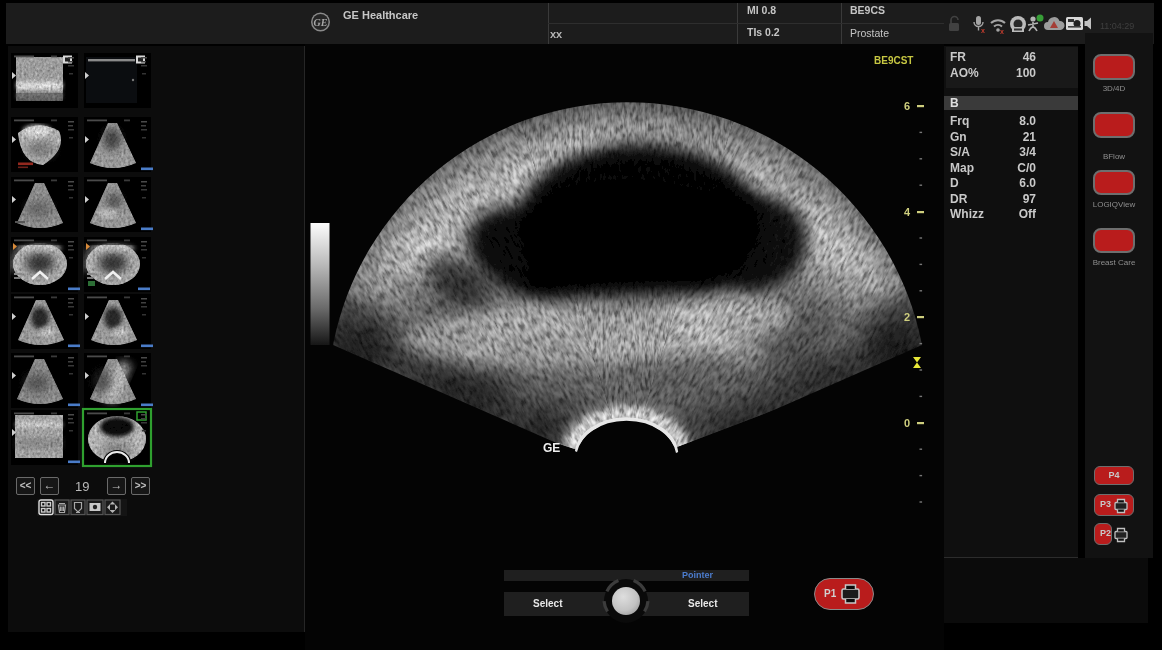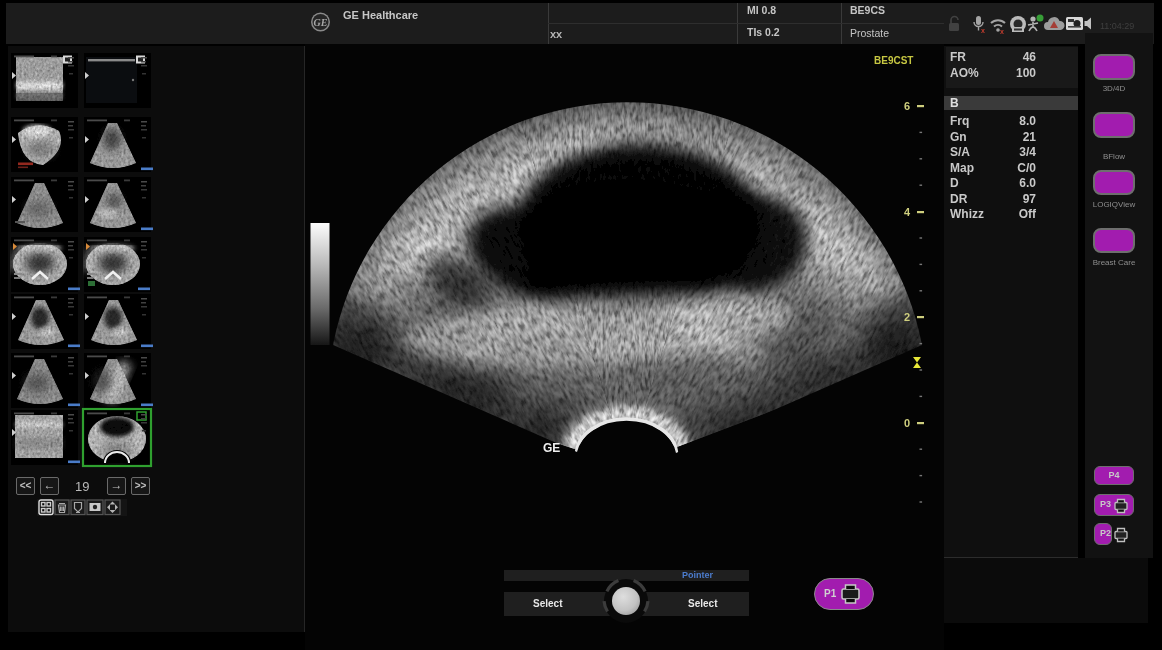--- a/index.html
+++ b/index.html
@@ -1,18 +1,18 @@
 <!DOCTYPE html>
 <html><head><meta charset="utf-8">
 <style>
 * { margin:0; padding:0; box-sizing:border-box; }
 html,body { width:1162px; height:650px; background:#000; overflow:hidden; font-family:"Liberation Sans", sans-serif; }
 #page { position:relative; width:1162px; height:650px; background:#000; }
 .abs { position:absolute; }
-.btn { position:absolute; border:2px solid #6e6e6e; border-radius:8px; background:#a21caf; }
+.btn { position:absolute; border:2px solid #6e6e6e; border-radius:8px; background:#b91c1c; }
 .blabel { position:absolute; color:#8f8f8f; font-size:8px; text-align:center; }
 .prow { position:absolute; left:950px; width:86px; color:#c9c9c9; font-size:12px; font-weight:bold; height:15px; }
 .prow span { float:right; }
 </style></head>
 <body>
 <div id="page">
 
 <div class="abs" style="left:6px;top:3px;width:1148px;height:41px;background:#1c1c1c;"></div>
 <div class="abs" style="left:548px;top:3px;width:1px;height:41px;background:#3a3a3a;"></div>
 <div class="abs" style="left:737px;top:3px;width:1px;height:41px;background:#3a3a3a;"></div>

